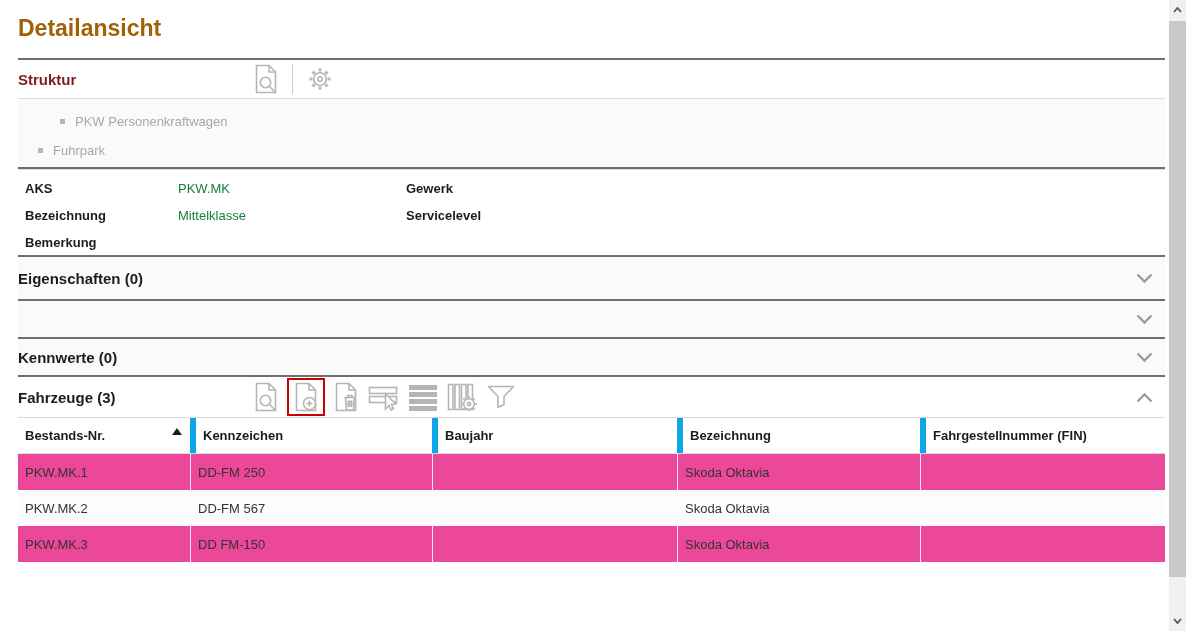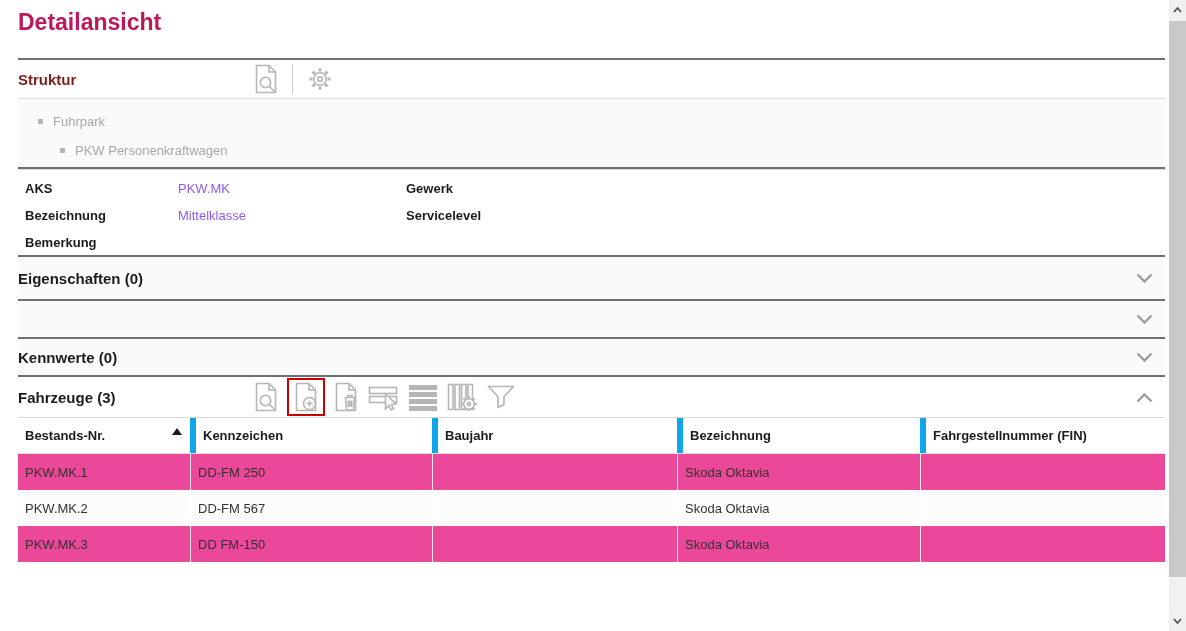--- a/index.html
+++ b/index.html
@@ -1,21 +1,21 @@
 <!DOCTYPE html>
 <html><head>
 <meta charset="utf-8">
 <style>
   * { margin:0; padding:0; box-sizing:border-box; }
   html,body { width:1186px; height:631px; overflow:hidden; }
   body { font-family:"Liberation Sans","DejaVu Sans",sans-serif; background:#fff; color:#222; }
   .app { position:relative; width:1186px; height:631px; background:#fff; overflow:hidden; }
   .content { margin-left:18px; width:1147px; }
 
-  .page-title { padding-top:9px; height:58px; font-size:23px; font-weight:bold; color:#be185d; }
+  .page-title { padding-top:15px; height:58px; font-size:23px; font-weight:bold; color:#a16207; }
   .hr-dark { height:2px; background:#6f6f6f; }
   .hr-light { height:1px; background:#dbdbdb; }
 
   .sec-header { display:flex; align-items:center; height:38px; }
   .sec-header.h34 { height:34px; }
   .sec-header.h40 { height:40px; }
   .sec-label { width:234px; font-size:15px; font-weight:bold; color:#1c1c1c; }
   .sec-label.muted { color:#7f1d1d; }
   .toolbar { display:flex; align-items:center; gap:7px; }
   .tb-btn { display:flex; align-items:center; justify-content:center; padding:1px; cursor:pointer; }
@@ -26,21 +26,21 @@
 
   .tree { background:#fafafa; height:68px; padding-top:8px; }
   .tree-item { display:flex; align-items:center; height:29px; font-size:13px; color:#a8a8a8; cursor:pointer; }
   .tree-item .bullet { width:5px; height:5px; background:#b5b5b5; margin-right:10px; }
   .tree-item.lvl0 { padding-left:20px; }
   .tree-item.lvl1 { padding-left:42px; }
 
   .fields { height:85px; padding-top:5px; }
   .f-row { display:grid; grid-template-columns:160px 221px 200px 1fr; height:27px; align-items:center; }
   .f-label { padding-left:7px; font-size:13px; font-weight:bold; color:#1c1c1c; }
-  .f-value { font-size:13px; color:#8b5cf6; }
+  .f-value { font-size:13px; color:#15803d; }
 
   .collapse-row { display:flex; align-items:center; height:42px; background:#fafafa; cursor:pointer; }
   .collapse-row.r36 { height:36px; }
   .collapse-row .sec-label { width:auto; }
 
   .t-header { display:grid; grid-template-columns:172px 242px 245px 243px 1fr; height:35px; align-items:center; background:#fff; }
   .t-header .hcell { padding-left:7px; font-size:13px; font-weight:bold; color:#1c1c1c; height:100%; display:flex; align-items:center; cursor:pointer; }
   .t-header .hcell + .hcell { border-left:6px solid #0ea5e9; }
   .sort-asc { width:0; height:0; border-left:5px solid transparent; border-right:5px solid transparent; border-bottom:7px solid #1c1c1c; margin-left:auto; margin-right:8px; margin-bottom:8px; }
   .t-row { display:grid; grid-template-columns:172px 242px 245px 243px 1fr; height:36px; align-items:center; cursor:pointer; }
@@ -89,27 +89,27 @@
               <line x1="14" y1="6.5" x2="14" y2="3.5"></line>
                 <line x1="19.3" y1="8.7" x2="21.4" y2="6.6"></line>
             </g>
           </svg>
         </div>
       </div>
     </div>
     <div class="hr-light"></div>
 
     <div class="tree">
+      <div class="tree-item lvl1">
+        <span class="bullet"></span>
+        <span>PKW Personenkraftwagen</span>
+      </div>
       <div class="tree-item lvl0">
         <span class="bullet"></span>
         <span>Fuhrpark</span>
-      </div>
-      <div class="tree-item lvl1">
-        <span class="bullet"></span>
-        <span>PKW Personenkraftwagen</span>
       </div>
     </div>
     <div class="hr-dark"></div>
 
     <div class="hr-light"></div>
 
     <div class="fields">
       <div class="f-row">
         <div class="f-label">AKS</div>
         <div class="f-value">PKW.MK</div>

